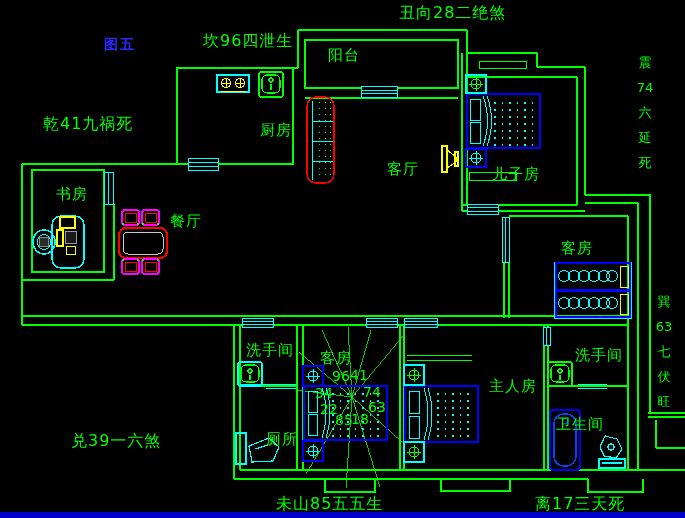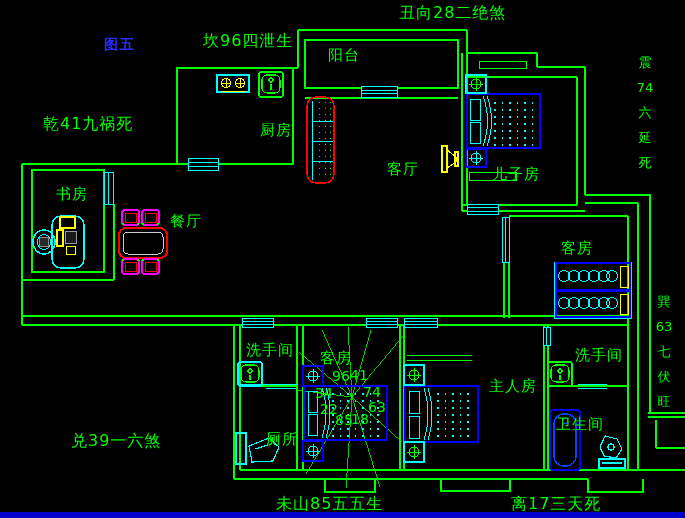--- a/index.html
+++ b/index.html
@@ -290,21 +290,21 @@
   </g>
 </svg>
 
   <div class="fig" style="left:64px;top:37px">图五</div>
 
   <div class="lbl" style="left:399px;top:5px">丑向28二绝煞</div>
   <div class="lbl" style="left:203px;top:33px">坎96四泄生</div>
   <div class="lbl" style="left:43px;top:116px">乾41九祸死</div>
   <div class="lbl" style="left:71px;top:433px">兑39一六煞</div>
   <div class="lbl" style="left:276px;top:496px">未山85五五生</div>
-  <div class="lbl" style="left:511px;top:496px">离17三天死</div>
+  <div class="lbl" style="left:535px;top:496px">离17三天死</div>
 
   <div class="vcol" style="left:636px;top:52px">
     <div>震</div>
     <div>74</div>
     <div>六</div>
     <div>延</div>
     <div>死</div>
   </div>
   <div class="vcol" style="left:655px;top:291px">
     <div>巽</div>

